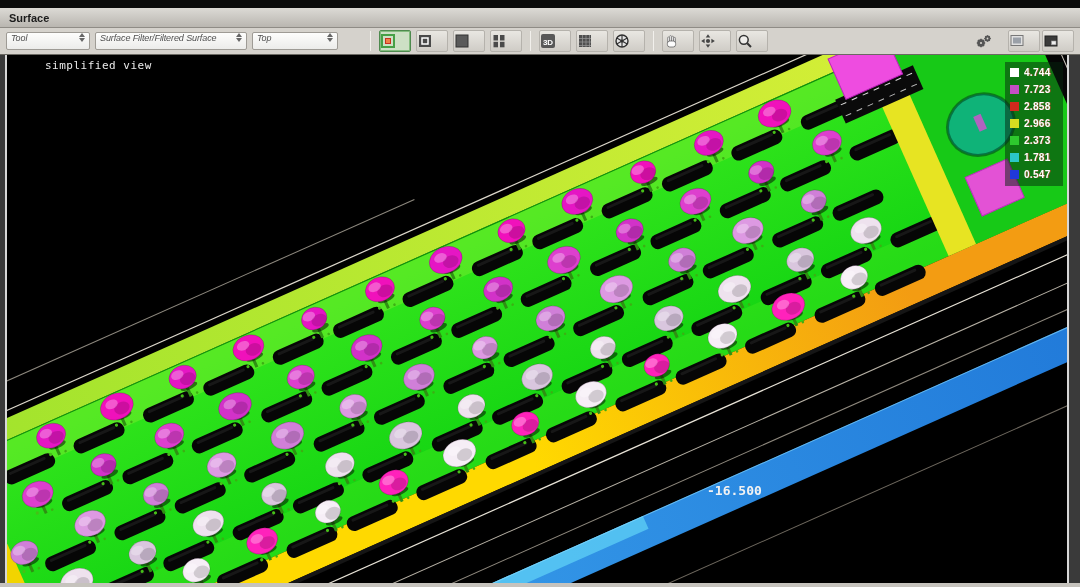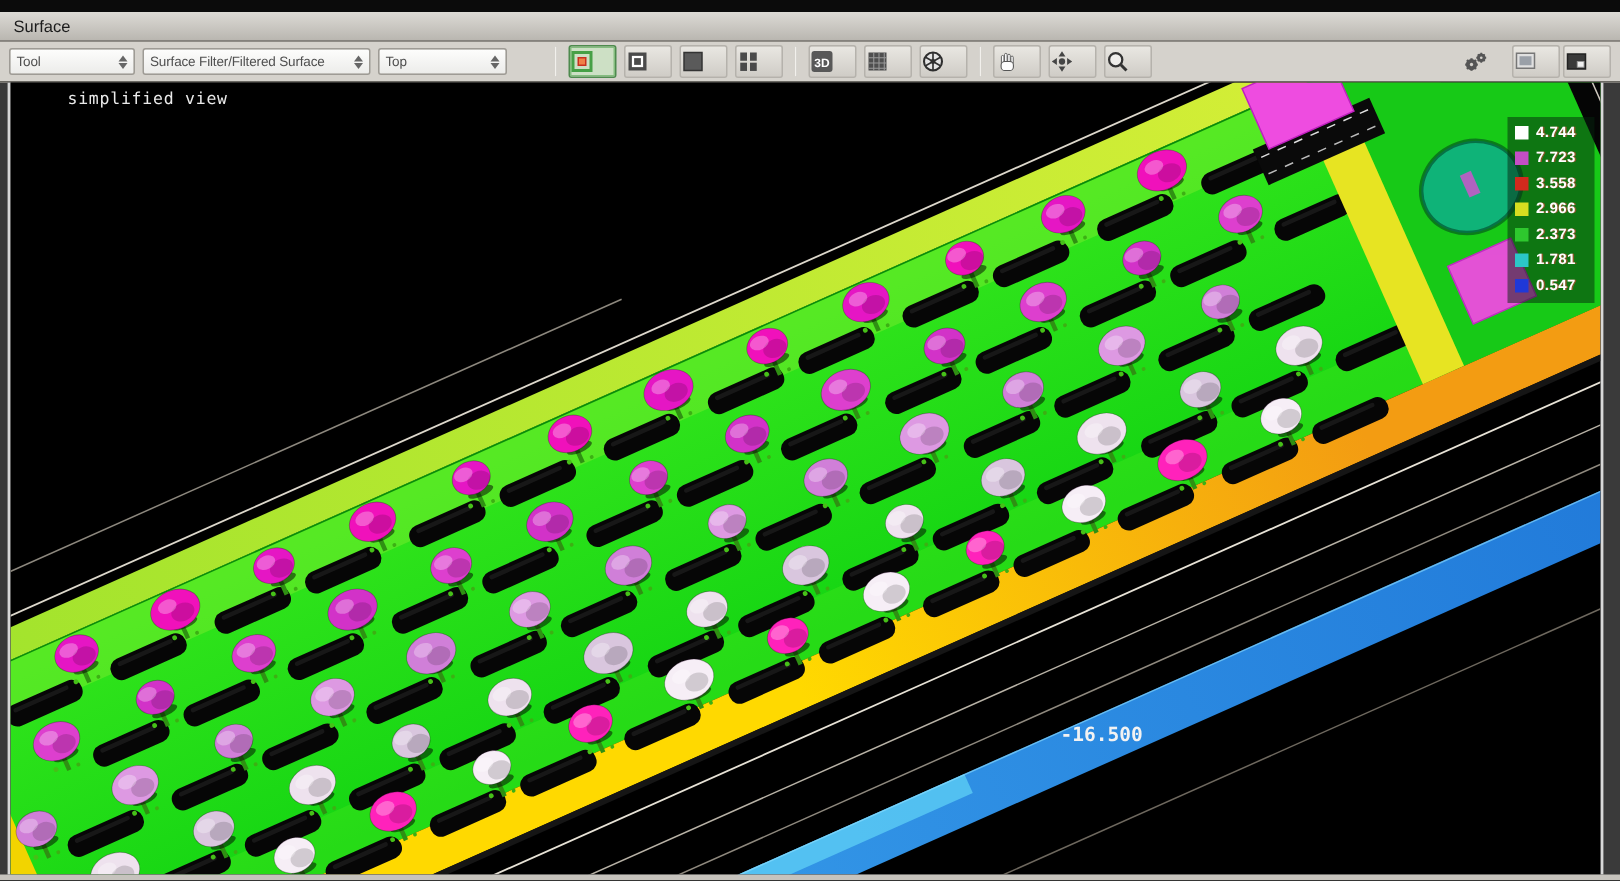--- a/index.html
+++ b/index.html
@@ -3,44 +3,44 @@
 <meta charset="utf-8">
 <style>
   html,body{margin:0;padding:0;background:#222;}
   *{box-sizing:border-box;}
   .app{position:relative;width:1080px;height:587px;background:#3a3a3a;overflow:hidden;
        font-family:"Liberation Sans",sans-serif;}
   .top-strip{position:absolute;top:0;left:0;width:100%;height:8px;background:#0b0b0b;}
   .titlebar{position:absolute;top:8px;left:0;width:100%;height:20px;
     background:linear-gradient(#dcdad5,#b9b6b0);border-bottom:1px solid #8f8c86;
     display:flex;align-items:center;padding-left:9px;}
-  .titlebar .title{font-size:11px;font-weight:normal;color:#1c1c1c;}
+  .titlebar .title{font-size:11px;font-weight:bold;color:#1c1c1c;}
   .toolbar{position:absolute;top:28px;left:0;width:100%;height:27px;background:#d5d2cc;
     border-bottom:1px solid #6b6963;display:flex;align-items:center;padding:0 6px;gap:5px;}
   .dd{height:18px;background:linear-gradient(#fdfdfc,#ececea);border:1px solid #9e9b95;
-    border-radius:2px;display:flex;align-items:center;padding:0 4px;font-size:9px;color:#4f4f4f;}
+    border-radius:2px;display:flex;align-items:flex-start;padding:0 4px;font-size:9px;color:#4f4f4f;font-style:italic;}
   .dd .dd-label{flex:1;overflow:hidden;white-space:nowrap;letter-spacing:-0.1px;}
   .dd-arrows{display:flex;flex-direction:column;align-items:center;gap:1px;margin-left:4px;}
   .tri-up{width:0;height:0;border-left:3px solid transparent;border-right:3px solid transparent;border-bottom:4px solid #666;}
   .tri-dn{width:0;height:0;border-left:3px solid transparent;border-right:3px solid transparent;border-top:4px solid #666;}
   .dd1{width:84px;} .dd2{width:152px;} .dd3{width:86px;margin-right:24px;}
   .tsep{width:1px;height:20px;background:#a6a39d;border-right:1px solid #f2f0ec;margin:0 3px;}
   .tbtn{width:32px;height:22px;display:flex;align-items:center;justify-content:flex-start;
     background:linear-gradient(#e9e7e2,#cfccc6);border:1px solid #b5b2ac;border-radius:2px;padding:0;}
   .tbtn.active{background:#cde0c5;border-color:#4e8a4e;box-shadow:inset 0 0 0 1px #84bd7f;}
   .tbtn.flat{background:transparent;border-color:transparent;}
   .right-group{margin-left:auto;display:flex;align-items:center;gap:2px;}
   .viewport{position:absolute;top:55px;left:5px;width:1064px;height:528px;background:#000;
     border-left:2px solid #d8d8d8;border-right:2px solid #d8d8d8;overflow:hidden;}
   .view-label{position:absolute;left:38px;top:4px;font-family:"DejaVu Sans Mono",monospace;
     font-size:11px;color:#eaeaea;letter-spacing:0.5px;}
   .elev-label{position:absolute;left:700px;top:428px;font-family:"DejaVu Sans Mono",monospace;
     font-size:13px;font-weight:bold;color:#f2f2f2;}
   .legend{position:absolute;right:4px;top:7px;width:58px;background:rgba(6,36,14,0.5);
-    padding:4px 4px 5px 5px;display:flex;flex-direction:column;gap:4px;margin-top:16px;}
+    padding:4px 4px 5px 5px;display:flex;flex-direction:column;gap:4px;}
   .legend-row{display:flex;align-items:center;height:13px;}
   .legend-swatch{width:9px;height:9px;display:inline-block;margin-right:5px;flex:0 0 9px;}
   .legend-value{font-size:10px;font-weight:bold;color:#fff;
     text-shadow:1px 0 0 rgba(255,60,60,0.5);letter-spacing:0.3px;}
   .bottom-strip{position:absolute;top:583px;left:0;width:100%;height:4px;background:#c6c3bd;}
 </style>
 </head>
 <body>
 
 <div class="app">
@@ -970,21 +970,21 @@
         <div class="legend-row">
           <span class="legend-swatch" style="background: rgb(255, 255, 255);"></span>
           <span class="legend-value">4.744</span>
         </div>
         <div class="legend-row">
           <span class="legend-swatch" style="background: rgb(196, 78, 196);"></span>
           <span class="legend-value">7.723</span>
         </div>
         <div class="legend-row">
           <span class="legend-swatch" style="background: rgb(210, 41, 29);"></span>
-          <span class="legend-value">3.558</span>
+          <span class="legend-value">2.858</span>
         </div>
         <div class="legend-row">
           <span class="legend-swatch" style="background: rgb(214, 222, 32);"></span>
           <span class="legend-value">2.966</span>
         </div>
         <div class="legend-row">
           <span class="legend-swatch" style="background: rgb(46, 200, 46);"></span>
           <span class="legend-value">2.373</span>
         </div>
         <div class="legend-row">

